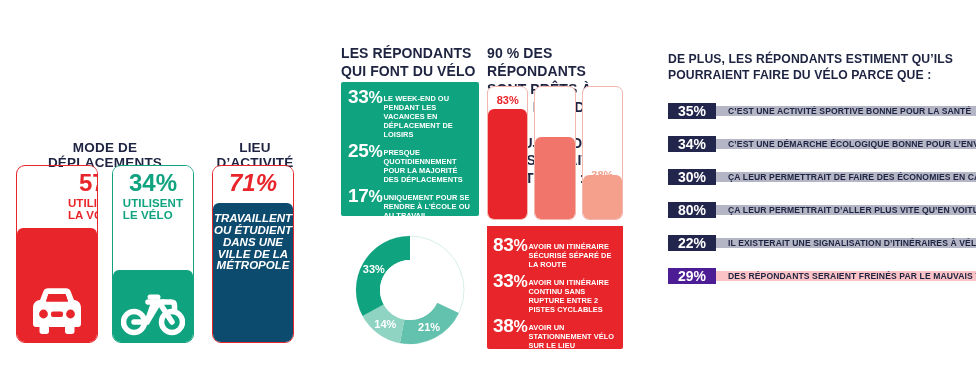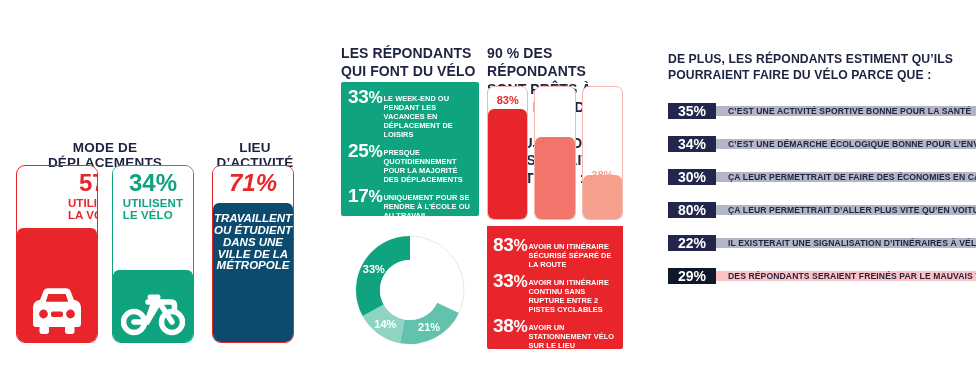--- a/index.html
+++ b/index.html
@@ -117,21 +117,21 @@
   .reason-pct{
     width:48px;flex:0 0 48px;background:#23264c;color:#fff;
     display:flex;align-items:center;justify-content:center;
     font-size:14px;font-weight:bold;
   }
   .reason-txt{
     background:#b4b6c6;color:#1d2340;display:flex;align-items:center;
     padding:0 10px 0 12px;font-size:8.6px;font-weight:bold;
     text-transform:uppercase;letter-spacing:.1px;white-space:nowrap;
   }
-  .reason-row.accent .reason-pct{background:#0f172a;}
+  .reason-row.accent .reason-pct{background:#4c1d95;}
   .reason-row.accent .reason-txt{background:#fbc3c5;}
 </style>
 </head>
 <body>
 
 <div id="left-column">
 
   <div class="col-title" id="title-lieu">LIEU D’ACTIVITÉ</div>
   <div class="col-title" id="title-mode">MODE DE DÉPLACEMENTS</div>
 

